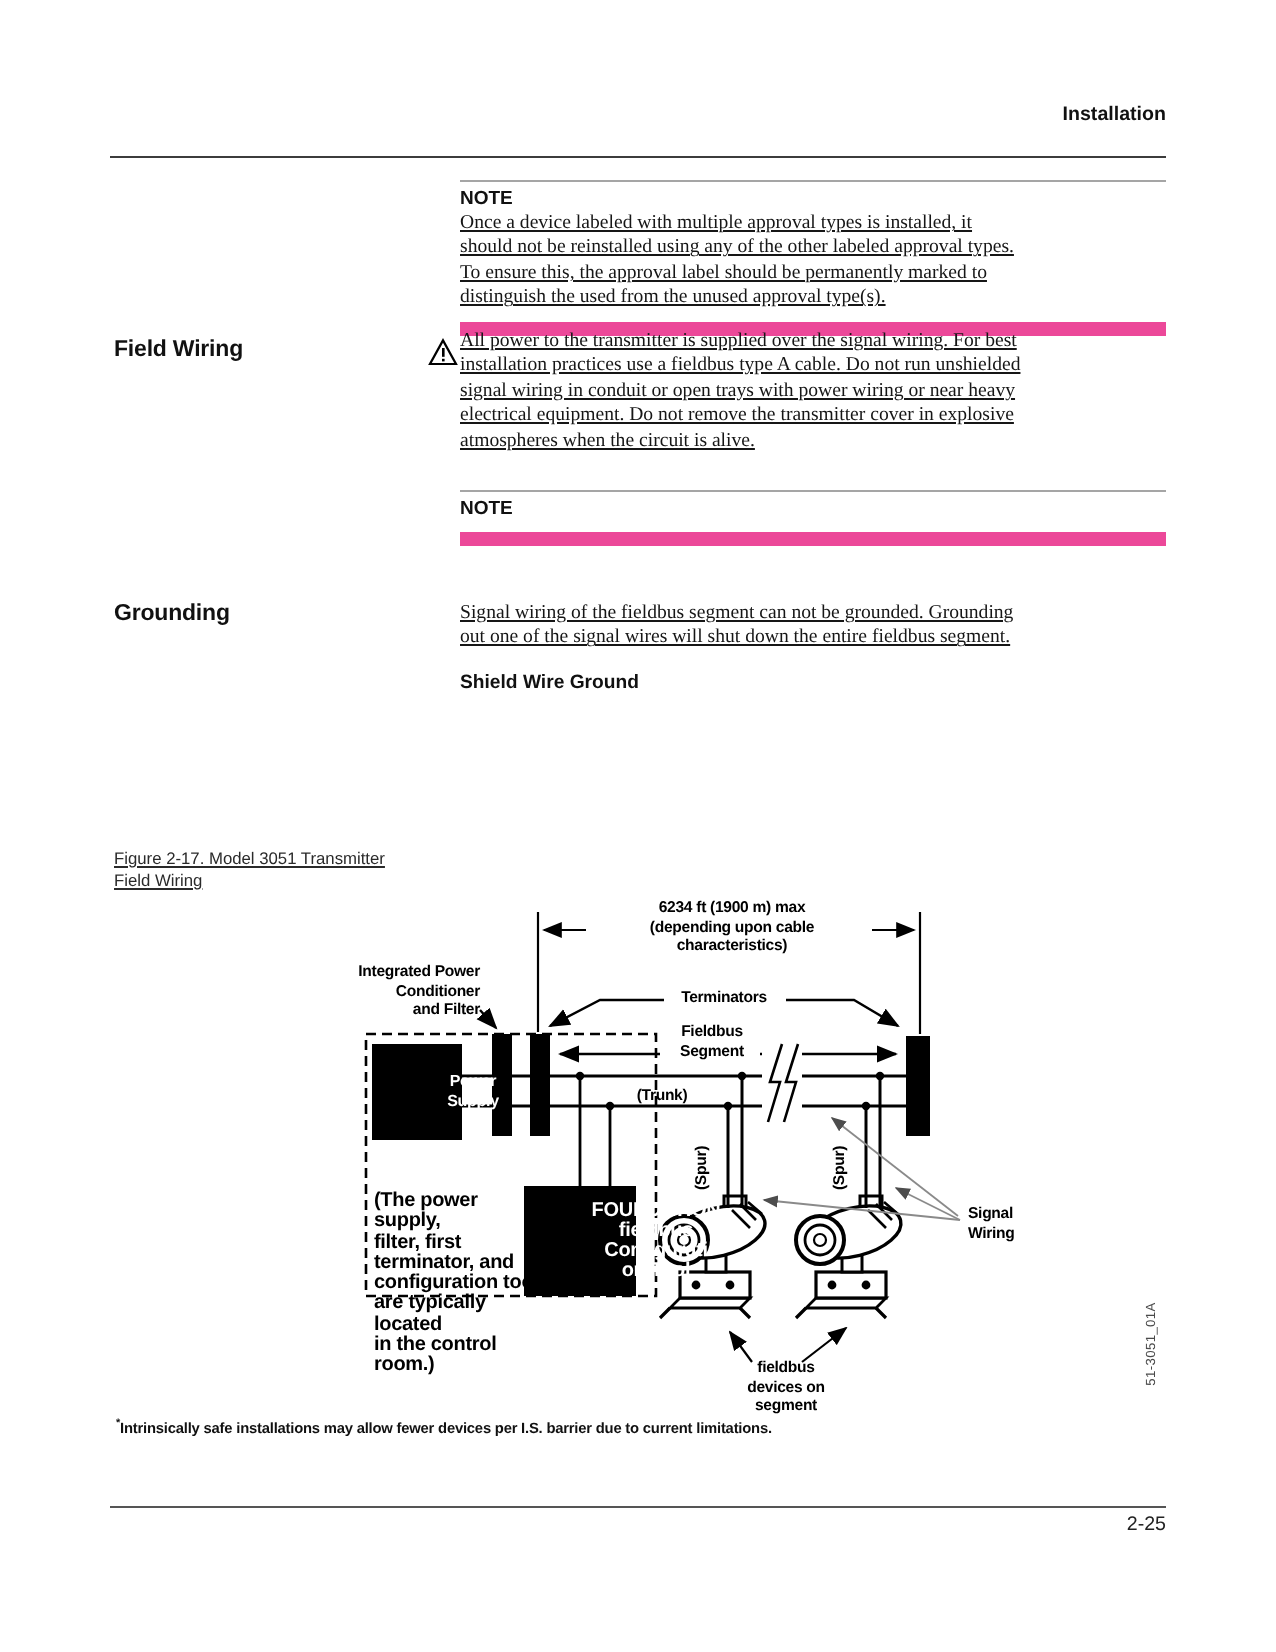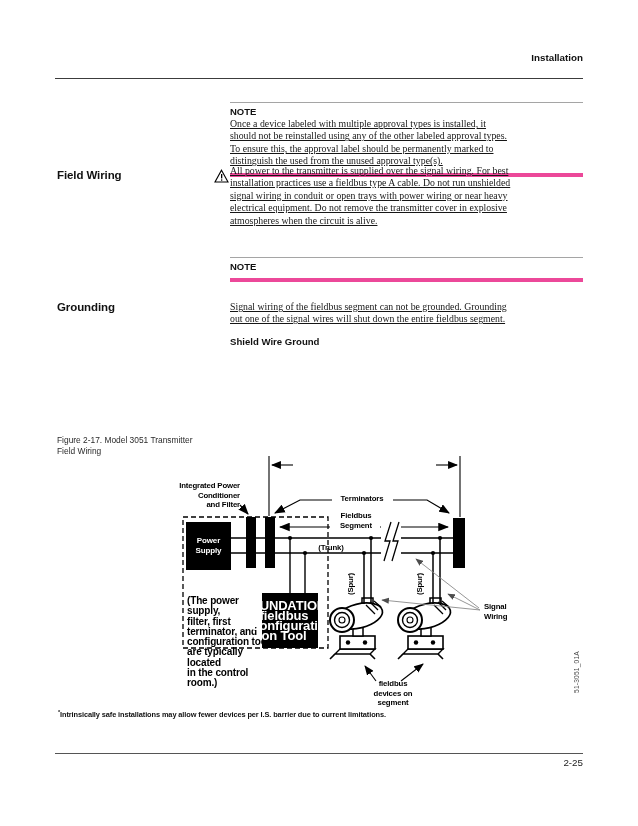--- a/index.html
+++ b/index.html
@@ -4,38 +4,38 @@
 <style>
   html,body{margin:0;padding:0;background:#ffffff;}
   #page{position:relative;width:638px;height:826px;background:#fff;overflow:hidden;
         font-family:"Liberation Serif",serif;color:#161616;}
   
   .rule{position:absolute;height:0;border-top:1px solid #3c3c3c;}
   
   .running-title{position:absolute;top:52px;right:55px;font:bold 9.8px "Liberation Sans",sans-serif;color:#111;}
   .page-number{position:absolute;top:757px;right:55px;font:9.8px "Liberation Sans",sans-serif;color:#222;}
   
-  .note{position:absolute;left:230px;width:353px;border-top:1px solid #a5a5a5;border-bottom:4px solid #ec4899;padding:2px 0 5px 0;margin-top:12px;}
+  .note{position:absolute;left:230px;width:353px;border-top:1px solid #a5a5a5;border-bottom:7px solid #ec4899;padding:2px 0 5px 0;}
   .note-label{font:bold 9.5px "Liberation Sans",sans-serif;color:#111;margin:1px 0 1px 0;}
   .serif-body{font-size:9.8px;line-height:12.45px;white-space:pre-line;color:#161616;text-decoration:underline;}
   
   .sec-heading{position:absolute;left:57px;font:bold 11.5px "Liberation Sans",sans-serif;color:#111;letter-spacing:-0.1px;}
   .sub-heading{position:absolute;left:230px;font:bold 9.6px "Liberation Sans",sans-serif;color:#111;}
   .para{position:absolute;left:230px;width:353px;}
   
   .warn{position:absolute;left:214px;top:169px;}
   
-  .fig-caption{position:absolute;left:57px;top:435px;font:8.4px "Liberation Sans",sans-serif;color:#2a2a2a;line-height:11px;white-space:pre-line;}
+  .fig-caption{position:absolute;left:57px;top:424px;font:8.4px "Liberation Sans",sans-serif;color:#2a2a2a;line-height:11px;white-space:pre-line;text-decoration:underline;}
   
   .lbl{position:absolute;font:bold 7.8px "Liberation Sans",sans-serif;color:#000;line-height:9.7px;
        letter-spacing:-0.15px;white-space:pre-line;z-index:2;}
   .lbl.center{text-align:center;transform:translateX(-50%);}
   .lbl.right{text-align:right;}
   .lbl.rot{transform:translate(-50%,-50%) rotate(-90deg);text-align:center;}
-  .box-text{display:flex;align-items:center;justify-content:center;text-align:center;color:#fff;}
+  .box-text{display:flex;align-items:center;justify-content:center;text-align:center;color:#fff;padding-left:28px;}
   .control-room-label{z-index:0;}
   #diagram-svg{position:absolute;left:0;top:0;z-index:1;}
   .fig-id{font:6.6px "Liberation Sans",sans-serif;color:#4a4a4a;letter-spacing:0.2px;}
   .footnote{position:absolute;left:58px;top:709px;font:bold 7.4px "Liberation Sans",sans-serif;color:#111;letter-spacing:-0.1px;}
   .footnote sup{font-size:5.5px;}
 </style>
 </head>
 <body>
 
 <div id="page">
@@ -174,30 +174,33 @@
       <line x1="480" y1="610" x2="448" y2="594" marker-end="url(#arrg)"></line>
       <line x1="479" y1="608" x2="416" y2="559" marker-end="url(#arrg)"></line>
     </g>
 
     <g stroke="#000" stroke-width="1.1">
       <line x1="376" y1="681" x2="365" y2="666" marker-end="url(#arr)"></line>
       <line x1="401" y1="681" x2="423" y2="664" marker-end="url(#arr)"></line>
     </g>
   </svg>
 
+  <div class="lbl center" style="left:366px;top:449px;">6234 ft (1900 m) max
+(depending upon cable
+characteristics)</div>
   <div class="lbl right" style="left:140px;top:481px;width:100px;">Integrated Power
 Conditioner
 and Filter</div>
   <div class="lbl center" style="left:362px;top:494px;">Terminators</div>
   <div class="lbl center" style="left:356px;top:511px;">Fieldbus
 Segment</div>
   <div class="lbl center" style="left:331px;top:543px;">(Trunk)</div>
   <div class="lbl box-text" style="left:186px;top:522px;width:45px;height:48px;font-size:8px;line-height:10px;">Power
 Supply</div>
-  <div class="lbl box-text" style="left:246px;top:593px;width:76px;height:55px;font-size:13px;line-height:10px;">FOUNDATION
+  <div class="lbl box-text" style="left:262px;top:593px;width:76px;height:55px;font-size:10px;line-height:10px;">FOUNDATION
 fieldbus
 Configurati
 on Tool</div>
   <div class="lbl rot" style="left:351px;top:584px;">(Spur)</div>
   <div class="lbl rot" style="left:420px;top:584px;">(Spur)</div>
   <div class="lbl" style="left:484px;top:602px;">Signal
 Wiring</div>
   <div class="lbl center" style="left:393px;top:679px;">fieldbus
 devices on
 segment</div>

